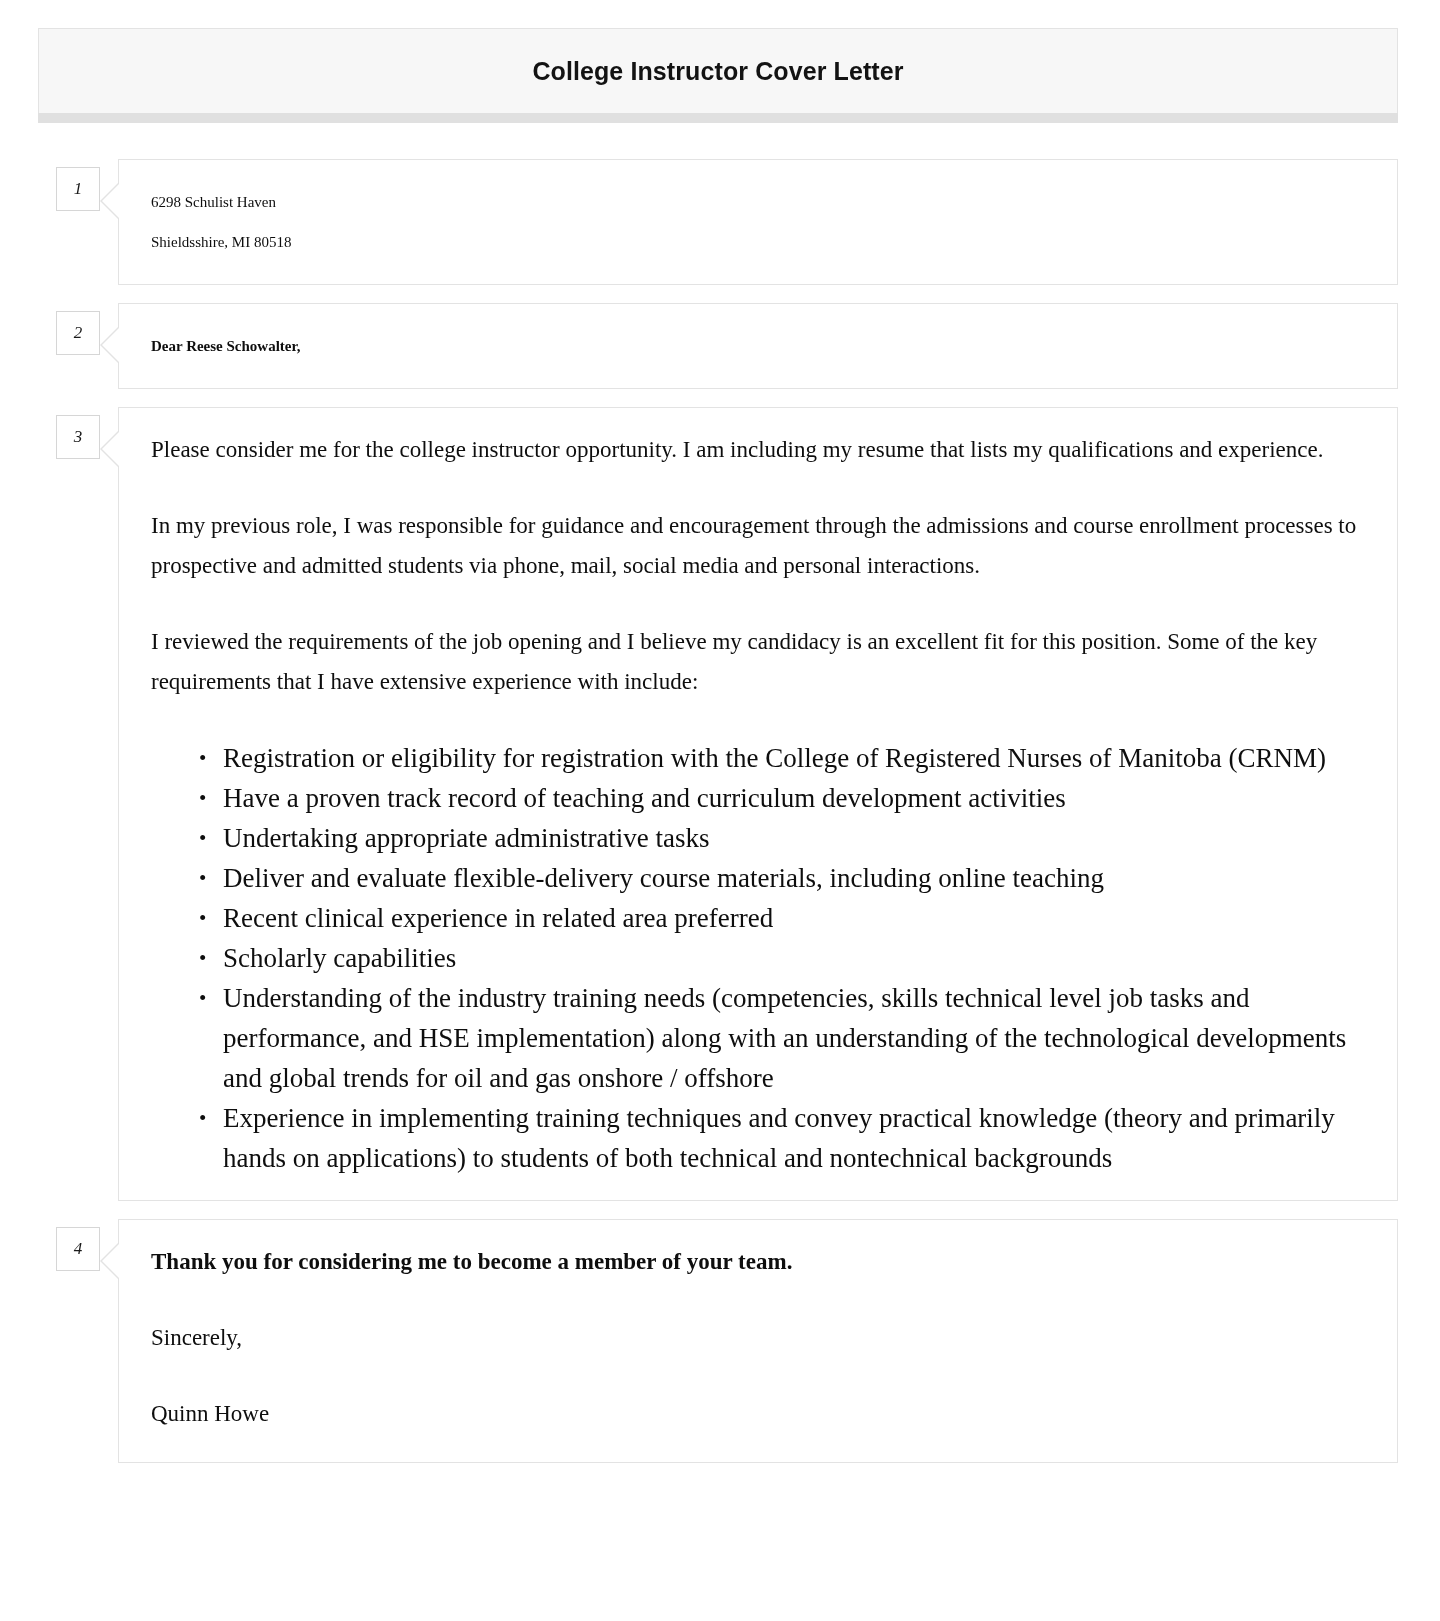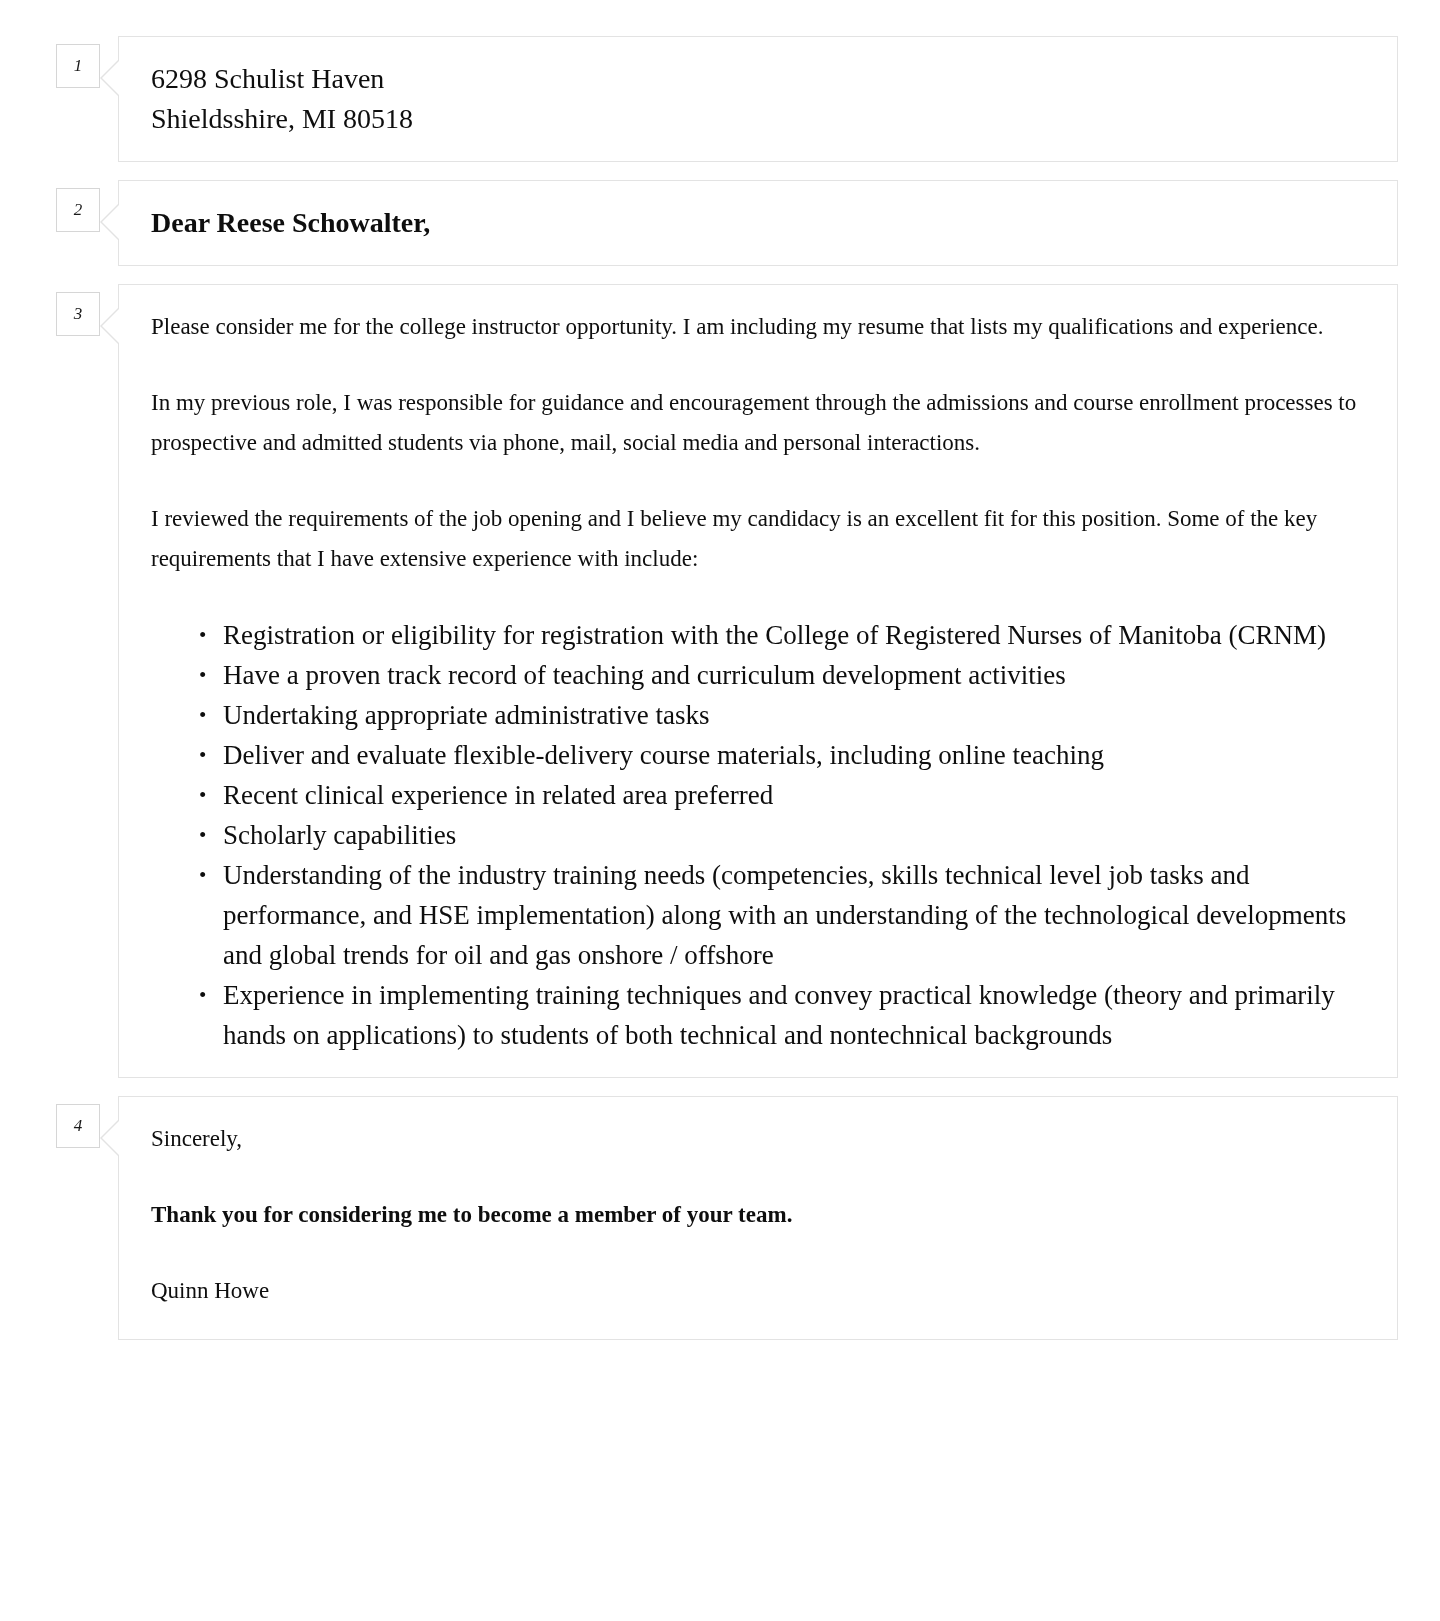--- a/index.html
+++ b/index.html
@@ -110,21 +110,21 @@
     left: -17px;
     top: 23px;
     width: 0;
     height: 0;
     border-top: 18px solid transparent;
     border-bottom: 18px solid transparent;
     border-right: 18px solid #ffffff;
   }
 
   .line {
-    font-size: 28px;
+    font-size: 15px;
     line-height: 40px;
     color: #0e0e0e;
   }
   .line.bold { font-weight: bold; }
 
   .para {
     font-size: 23px;
     line-height: 40px;
     color: #0e0e0e;
     margin: 0 0 36px 0;
@@ -153,20 +153,26 @@
     font-size: 21px;
     line-height: 40px;
     color: #0e0e0e;
   }
 </style>
 </head>
 <body>
 
 <div class="page">
 
+  <div class="header-wrap">
+    <div class="header-bar">
+      <div class="header-title">College Instructor Cover Letter</div>
+    </div>
+    <div class="header-underbar"></div>
+  </div>
 
   <div class="sections">
 
     <div class="section">
       <div class="badge-col">
         <div class="badge">1</div>
       </div>
       <div class="bubble">
         <div class="line">6298 Schulist Haven</div>
         <div class="line">Shieldsshire, MI 80518</div>
@@ -201,20 +207,20 @@
           <li>Experience in implementing training techniques and convey practical knowledge (theory and primarily hands on applications) to students of both technical and nontechnical backgrounds</li>
         </ul>
       </div>
     </div>
 
     <div class="section">
       <div class="badge-col">
         <div class="badge">4</div>
       </div>
       <div class="bubble">
+        <p class="para bold">Thank you for considering me to become a member of your team.</p>
         <p class="para">Sincerely,</p>
-        <p class="para bold">Thank you for considering me to become a member of your team.</p>
         <p class="para">Quinn Howe</p>
       </div>
     </div>
 
   </div>
 </div>
 
 </body></html>

